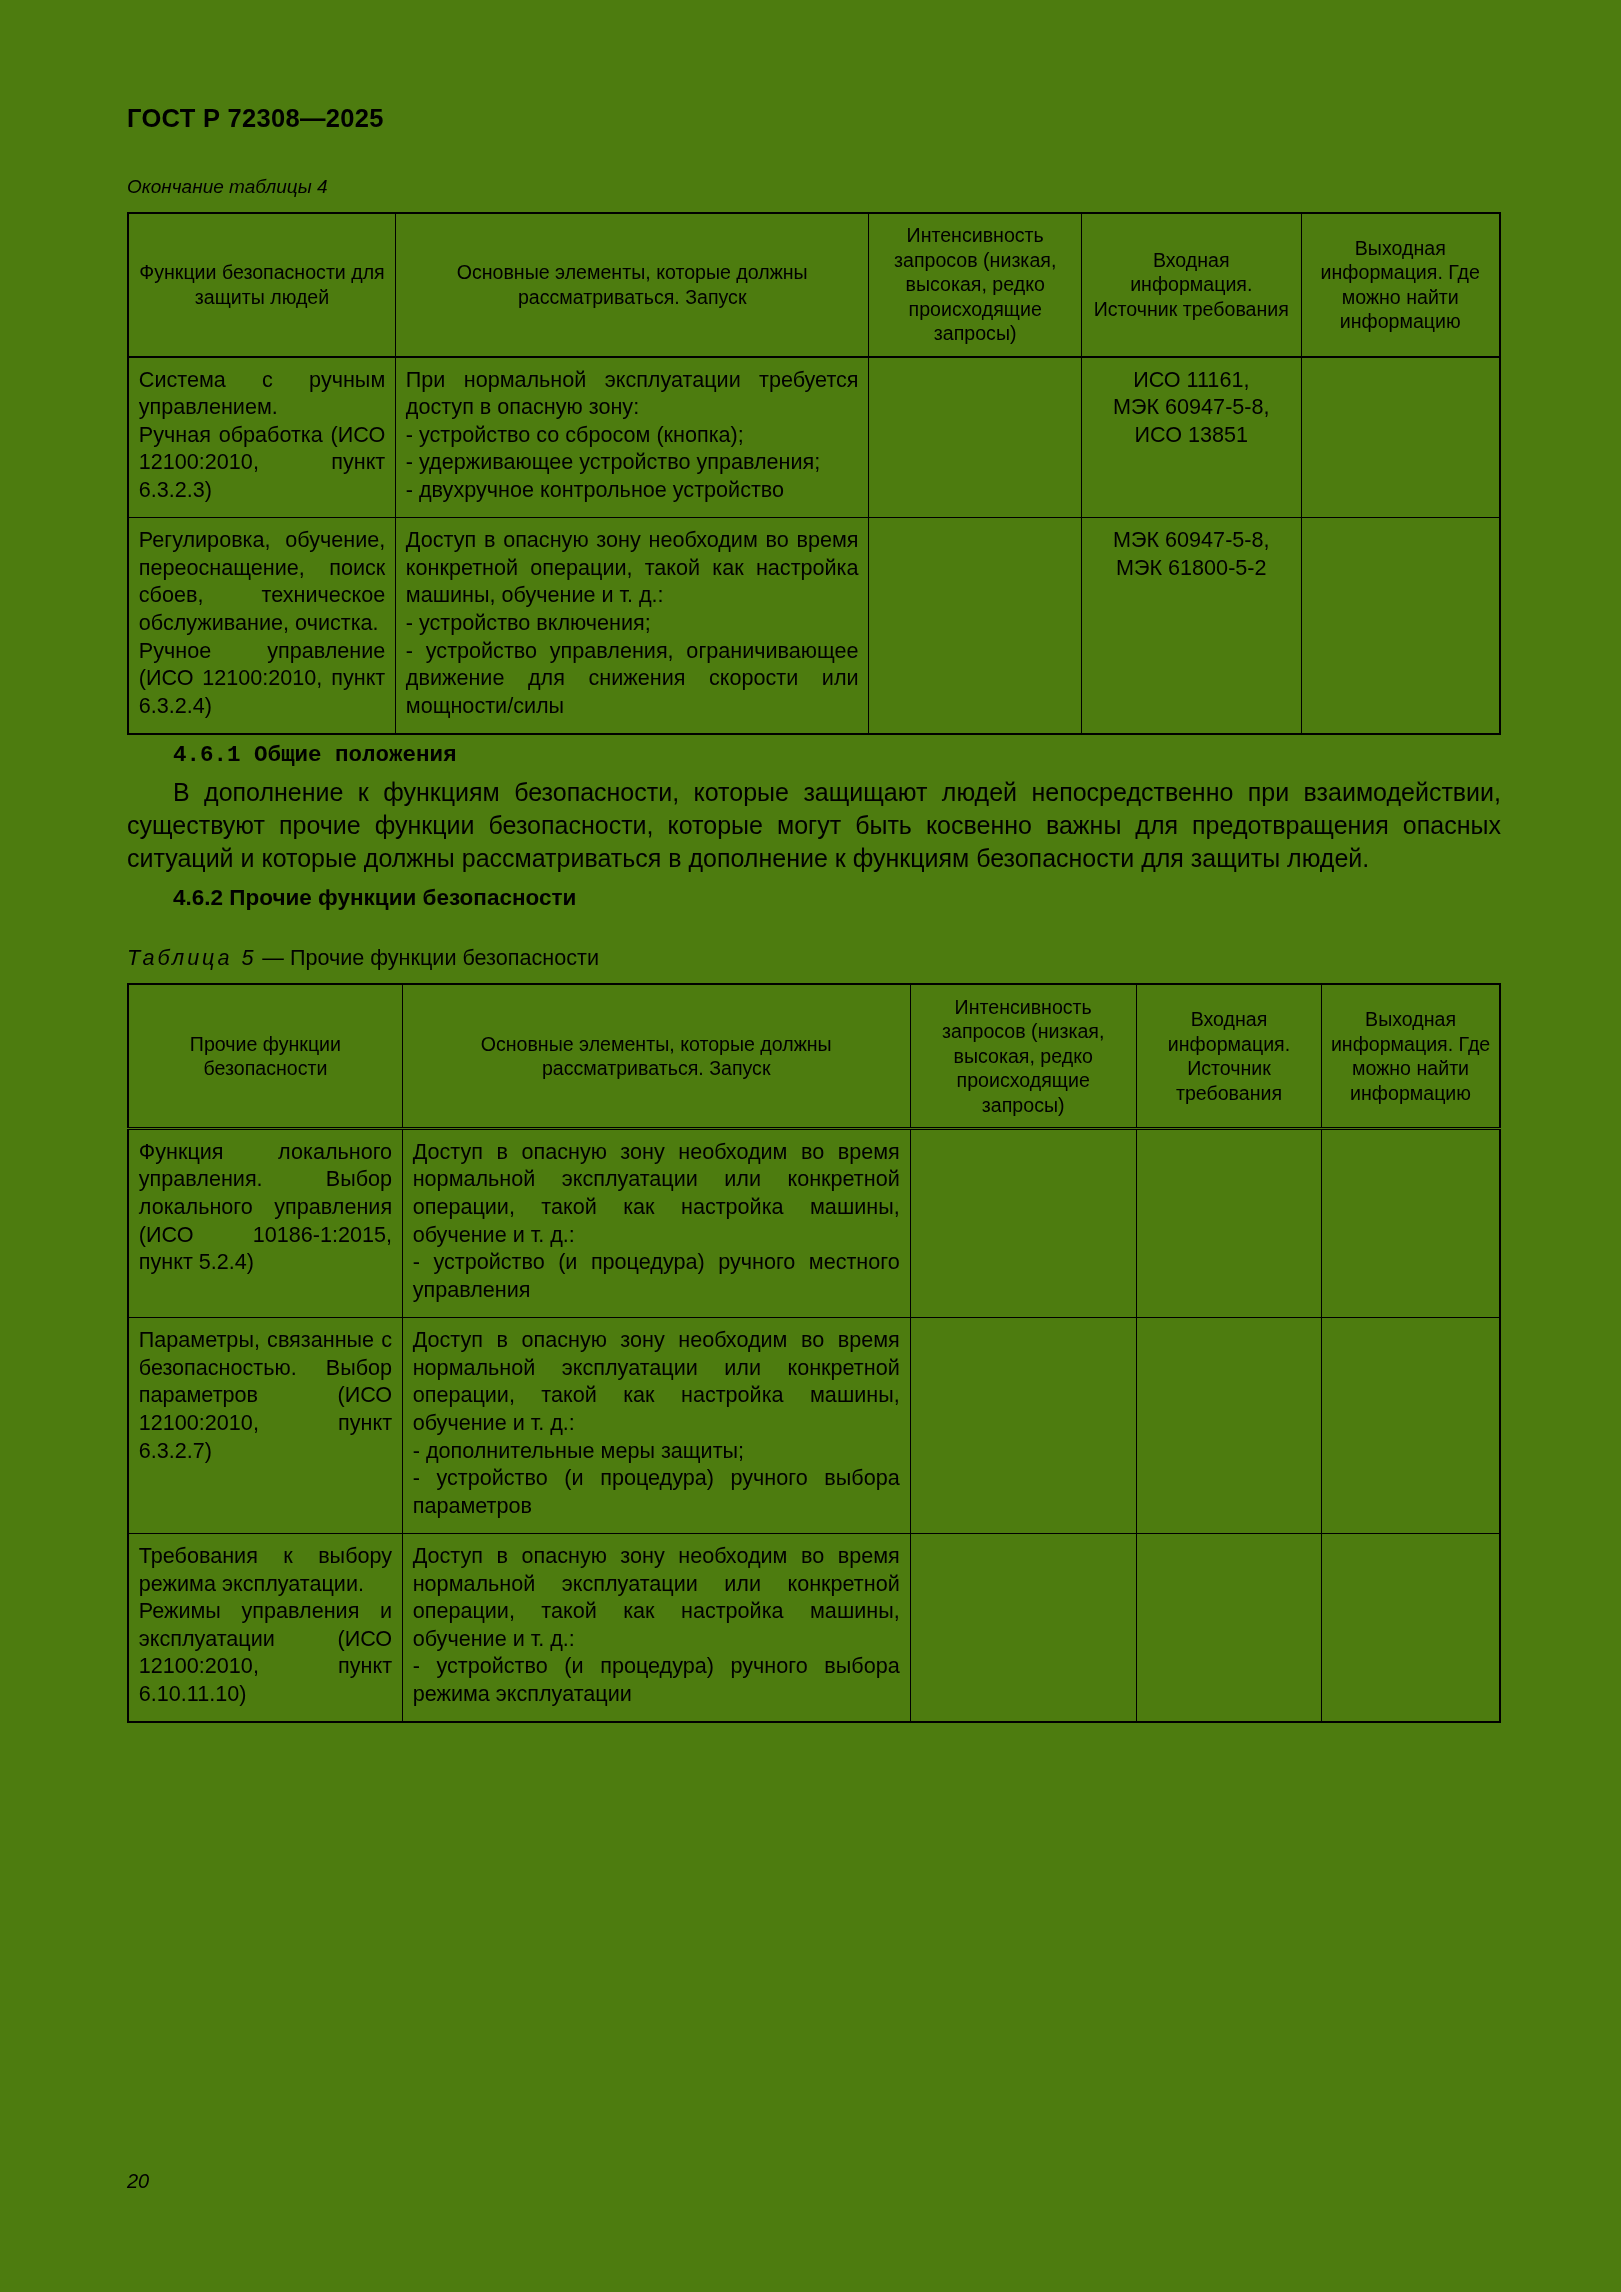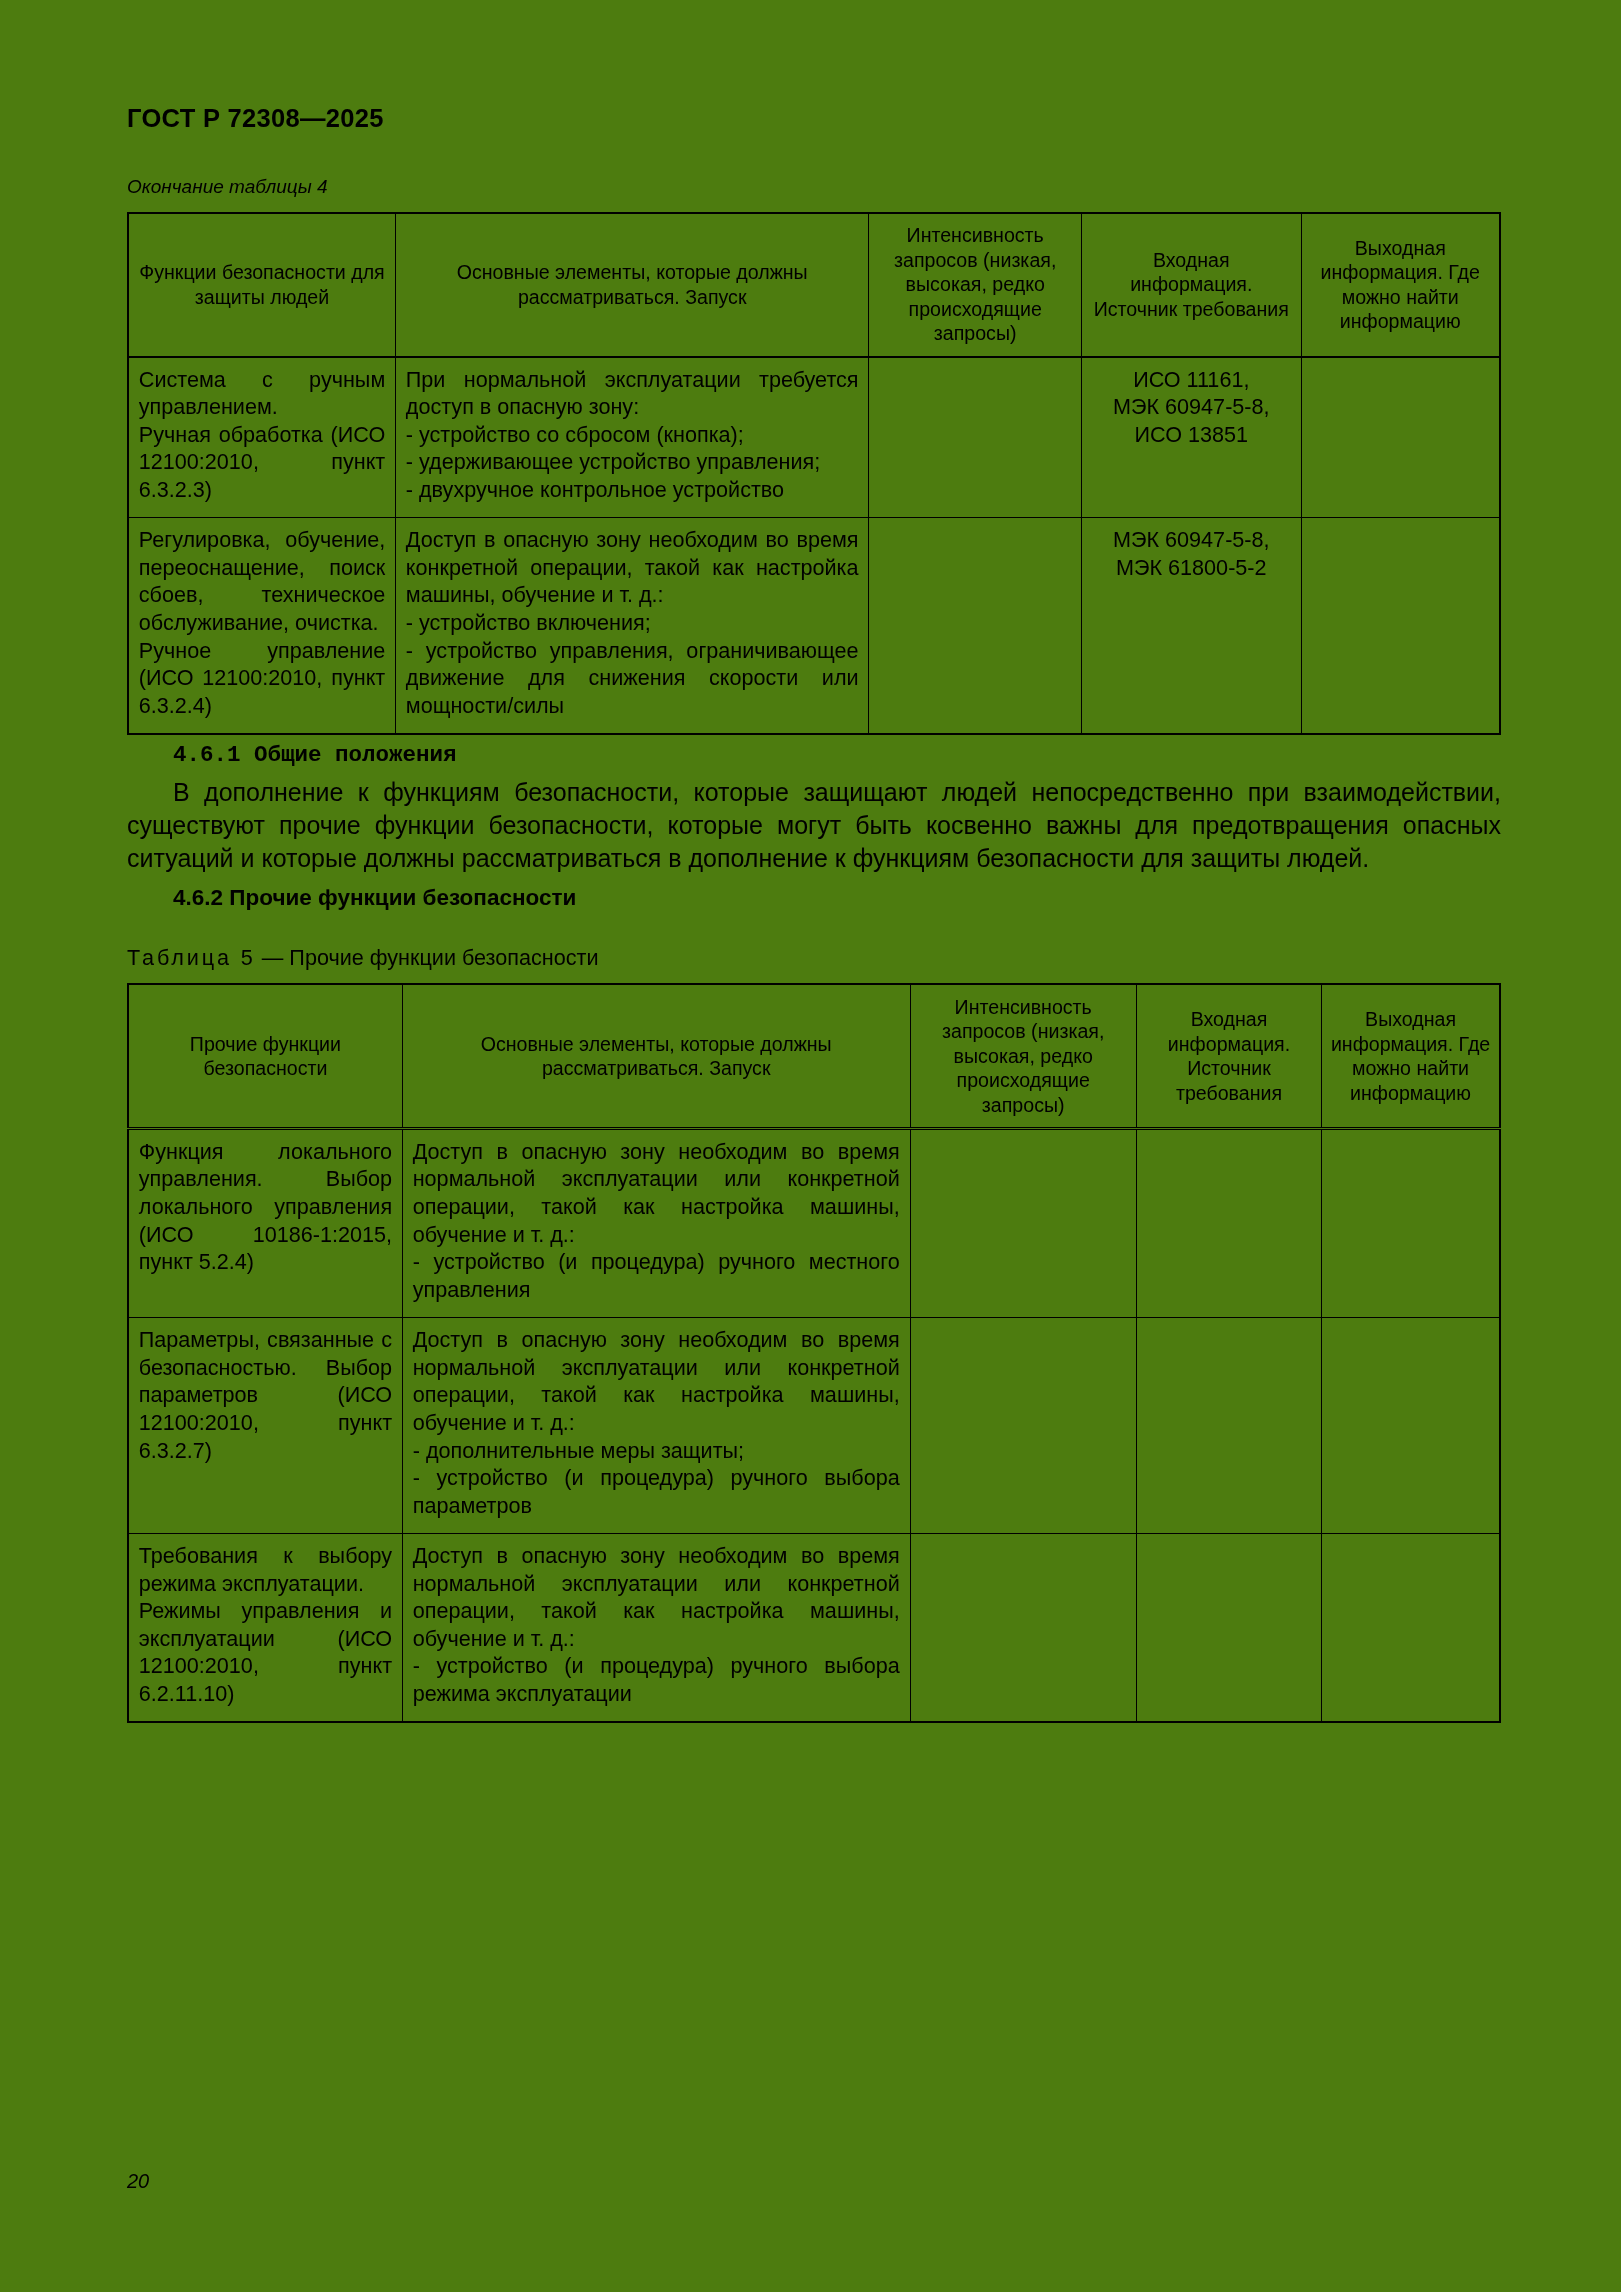--- a/index.html
+++ b/index.html
@@ -74,21 +74,21 @@
     font-size: 25px;
     line-height: 1.32;
     text-indent: 46px;
     text-align: justify;
     margin: 0 0 3.9px 0;
   }
   .table5-caption {
     font-size: 21.6px;
     margin: 33px 0 11.8px 0;
   }
-  .table5-caption .spaced { letter-spacing: 2.9px; }
+  .table5-caption .spaced { letter-spacing: 2.9px; font-style: italic; }
   .page-number {
     position: absolute;
     left: 127px;
     bottom: 100px;
     font-size: 20px;
     font-style: italic;
   }
 </style>
 </head>
 <body>
@@ -183,21 +183,21 @@
         <td>Параметры, связанные с безопасностью. Выбор параметров (ИСО 12100:2010, пункт 6.3.2.7)</td>
         <td>Доступ в опасную зону необходим во время нормальной эксплуатации или конкретной операции, такой как настройка машины, обучение и т. д.:
 - дополнительные меры защиты;
 - устройство (и процедура) ручного выбора параметров</td>
         <td></td>
         <td></td>
         <td></td>
       </tr>
       <tr>
         <td>Требования к выбору режима эксплуатации.
-Режимы управления и эксплуатации (ИСО 12100:2010, пункт 6.2.11.10)</td>
+Режимы управления и эксплуатации (ИСО 12100:2010, пункт 6.10.11.10)</td>
         <td>Доступ в опасную зону необходим во время нормальной эксплуатации или конкретной операции, такой как настройка машины, обучение и т. д.:
 - устройство (и процедура) ручного выбора режима эксплуатации</td>
         <td></td>
         <td></td>
         <td></td>
       </tr>
     </tbody>
   </table>
 
   <div class="page-number">20</div>

